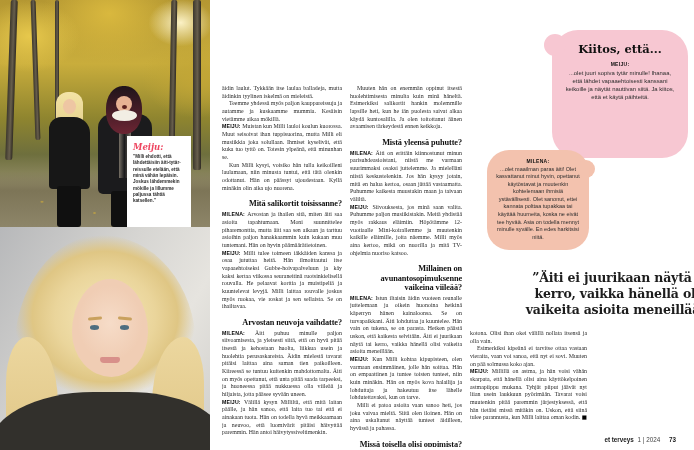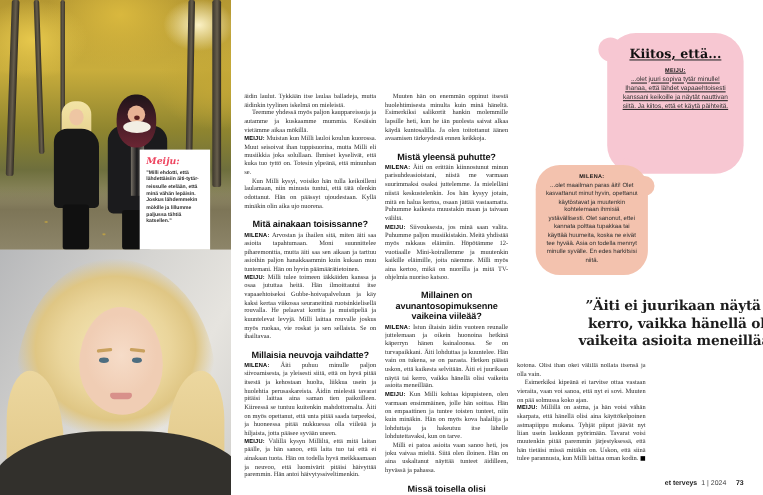--- a/index.html
+++ b/index.html
@@ -68,29 +68,29 @@
   .qname{font-family:"DejaVu Serif",serif;font-style:italic;font-weight:bold;color:#ee4560;font-size:8.5px;margin-bottom:2px;}
   .qtext{font-family:"Liberation Sans",sans-serif;font-weight:bold;font-size:4.6px;line-height:1.38;color:#2c2c2c;margin:0;}
 
   
   .col{position:absolute;overflow:hidden;text-align:justify;}
   .col1{left:222px;top:85px;width:120px;height:362px;}
   .col2{left:350px;top:85px;width:112px;height:362px;}
   .col3{left:470px;top:330px;width:117px;height:116px;}
   .col p{margin:0;font-size:5.9px;line-height:1.3;color:#2a2a2a;}
   .col p.indent{text-indent:7px;}
-  .col h2{font-family:Liberation Sans, sans-serif;font-weight:bold;color:#111;
-    font-size:8.3px;line-height:1.12;margin:7px 0 2.5px;text-align:center;letter-spacing:-.1px;}
+  .col h2{font-family:Liberation Serif, serif;font-weight:bold;color:#111;
+    font-size:8.3px;line-height:1.12;margin:7px 0 2.5px;text-align:right;letter-spacing:-.1px;}
   .spk{font-family:"Liberation Sans",sans-serif;font-weight:bold;font-size:5.2px;color:#000;letter-spacing:.2px;}
   .endmark{color:#000;font-size:5.5px;font-family:"DejaVu Sans",sans-serif;}
 
   
   .bubble{position:absolute;box-sizing:border-box;text-align:center;
     font-family:"Liberation Sans",sans-serif;color:#2d2d2d;}
-  .bubble-meiju{left:552px;top:30px;width:124px;height:128px;background:#f7c7d2;border-radius:26px;padding:10px 12px;text-decoration:underline;}
+  .bubble-meiju{left:552px;top:30px;width:136px;height:128px;background:#f7c7d2;border-radius:26px;padding:10px 12px;}
   .bubble-meiju::before{content:"";position:absolute;left:-8px;top:4px;width:22px;height:22px;border-radius:50%;background:#f7c7d2;}
   .bubble-meiju::after{content:"";position:absolute;left:12px;bottom:-17px;width:0;height:0;
     border:12px solid transparent;border-top:18px solid #f7c7d2;border-left-width:3px;transform:rotate(12deg);}
   .bubble-milena{left:487px;top:150px;width:102px;height:100px;background:#f3c2ae;border-radius:22px;padding:8px 9px;}
   .bubble-milena::before{content:"";position:absolute;right:-6px;top:10px;width:18px;height:18px;border-radius:50%;background:#f3c2ae;}
   .btitle{font-family:"DejaVu Serif",serif;font-weight:bold;font-size:11.5px;color:#111;margin:2px 0 5px;}
   .blabel{font-weight:bold;font-size:5px;letter-spacing:.3px;margin-bottom:1.5px;color:#111;}
   .btext{font-size:5.9px;line-height:1.4;margin:0;}
   .bubble-milena .btext{font-size:5.5px;line-height:1.38;}
 
@@ -148,24 +148,24 @@
     <div class="pb-lips"></div>
     <div class="pb-sweater"></div>
 
   </section>
 
   <main class="col col1">
     <p>äidin laulut. Tykkään itse laulaa balladeja, mutta äidinkin tyylinen iskelmä on mieleistä.</p>
     <p class="indent">Teemme yhdessä myös paljon kauppareissuja ja autamme ja kuskaamme mummia. Kesäisin vietämme aikaa mökillä.</p>
     <p><span class="spk">MEIJU:</span> <span>Muistan kun Milli lauloi koulun kuorossa. Muut seisoivat ihan tuppisuorina, mutta Milli eli musiikkia joka solullaan. Ihmiset kyselivät, että kuka tuo tyttö on. Totesin ylpeänä, että minunhan se.</span></p>
     <p class="indent">Kun Milli kysyi, voisiko hän tulla keikoilleni laulamaan, niin minusta tuntui, että tätä olenkin odottanut. Hän on päässyt ujoudestaan. Kyllä minäkin olin aika ujo nuorena.</p>
-    <h2>Mitä ainakaan toisissanne?</h2>
+    <h2>Mitä salikortit toisissanne?</h2>
     <p><span class="spk">MILENA:</span> <span>Arvostan ja ihailen sitä, miten äiti saa asioita tapahtumaan. Moni suunnittelee piharemonttia, mutta äiti saa sen aikaan ja tarttuu asioihin paljon hanakkaammin kuin kukaan muu tuntemani. Hän on hyvin päämäärätietoinen.</span></p>
     <p><span class="spk">MEIJU:</span> <span>Milli tulee toimeen iäkkäiden kanssa ja osaa jututtaa heitä. Hän ilmoittautui itse vapaaehtoiseksi Gubbe-hoivapalveluun ja käy kaksi kertaa viikossa seuraneitinä ruotsinkielisellä rouvalla. He pelaavat korttia ja muistipeliä ja kuuntelevat levyjä. Milli laittaa rouvalle joskus myös ruokaa, vie roskat ja sen sellaista. Se on ihailtavaa.</span></p>
-    <h2>Millaisia neuvoja vaihdatte?</h2>
+    <h2>Arvostan neuvoja vaihdatte?</h2>
     <p><span class="spk">MILENA:</span> <span>Äiti puhuu minulle paljon siivoamisesta, ja yleisesti siitä, että on hyvä pitää itsestä ja kehostaan huolta, liikkua usein ja huolehtia perusaskareista. Äidin mielestä tavarat pitäisi laittaa aina saman tien paikoilleen. Kiireessä se tuntuu kuitenkin mahdottomalta. Äiti on myös opettanut, että unta pitää saada tarpeeksi, ja huoneessa pitää nukkuessa olla viileää ja hiljaista, jotta pääsee syvään uneen.</span></p>
     <p><span class="spk">MEIJU:</span> <span>Välillä kysyn Milliltä, että mitä laitan päälle, ja hän sanoo, että laita tuo tai että ei ainakaan tuota. Hän on todella hyvä meikkaamaan ja neuvoo, että luomivärit pitäisi häivyttää paremmin. Hän antoi häivytyssiveltimenkin.</span></p>
   </main>
 
   <main class="col col2">
     <p class="indent">Muuten hän on enemmän oppinut itsestä huolehtimisesta minulta kuin minä häneltä. Esimerkiksi salikortit hankin molemmille lapsille heti, kun he iän puolesta saivat alkaa käydä kuntosalilla. Ja olen toitottanut äänen avaamisen tärkeydestä ennen keikkoja.</p>
     <h2>Mistä yleensä puhutte?</h2>
     <p><span class="spk">MILENA:</span> <span>Äiti on erittäin kiinnostunut minun parisuhdeasioistani, niistä me varmaan suurimmaksi osaksi juttelemme. Ja mielelläni niistä keskustelenkin. Jos hän kysyy jotain, mitä en halua kertoa, osaan jättää vastaamatta. Puhumme kaikesta muustakin maan ja taivaan väliltä.</span></p>
     <p><span class="spk">MEIJU:</span> <span>Siivouksesta, jos minä saan valita. Puhumme paljon musiikistakin. Meitä yhdistää myös rakkaus eläimiin. Höpötämme 12-vuotiaalle Mini-koirallemme ja muutenkin kaikille eläimille, joita näemme. Milli myös aina kertoo, mikä on nuorilla ja mitä TV-ohjelmia nuoriso katsoo.</span></p>
     <h2>Millainen on avunantosopimuksenne vaikeina viileää?</h2>

